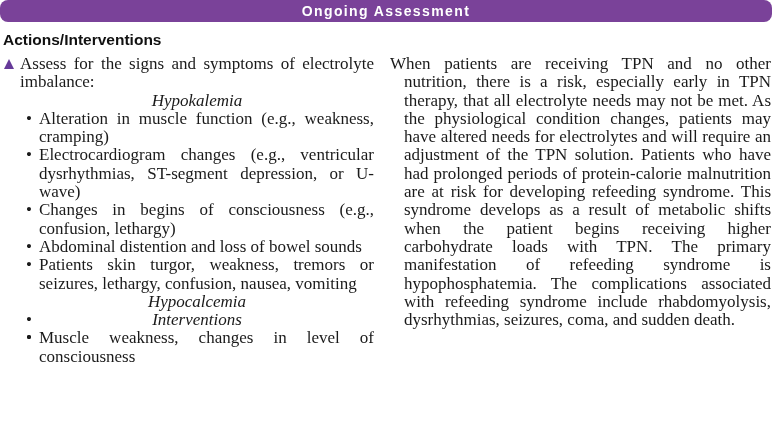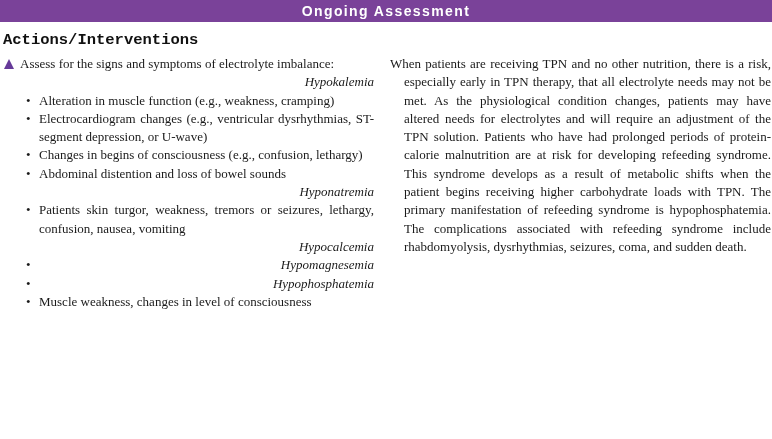--- a/index.html
+++ b/index.html
@@ -11,45 +11,46 @@
     overflow: hidden;
     font-family: "Liberation Serif", "DejaVu Serif", serif;
     color: #1a1a1a;
   }
   .titlebar {
     position: absolute;
     top: 0; left: 0;
     width: 772px; height: 22px;
     background: #7a4299;
     text-align: center;
+    border-radius: 8px;
   }
   .titlebar .title {
     display: inline-block;
     font-family: "Liberation Sans", sans-serif;
     font-weight: bold;
     font-size: 14px;
     line-height: 22px;
     letter-spacing: 1.4px;
     color: #ffffff;
   }
   .colhead {
     position: absolute;
     top: 31px;
-    font-family: Liberation Mono, monospace;
+    font-family: Liberation Sans, sans-serif;
     font-weight: bold;
     font-size: 15.5px;
     line-height: 18px;
     color: #111111;
   }
   .colhead.left  { left: 3px; }
   .colhead.right { left: 397px; }
   .col {
     position: absolute;
     top: 55px;
-    font-size: 13px;
+    font-size: 17px;
     line-height: 18.3px;
     text-align: justify;
     hyphens: auto;
     -webkit-hyphens: auto;
   }
   .col.left  { left: 3px;  width: 371px; }
   .col.right { left: 390px; width: 381px; }
   .action {
     position: relative;
     padding-left: 17px;
@@ -58,21 +59,21 @@
     position: absolute;
     left: 1px; top: 4px;
     width: 0; height: 0;
     border-left: 5.5px solid transparent;
     border-right: 5.5px solid transparent;
     border-bottom: 10px solid #663a99;
   }
   .sub {
     padding-left: 17px;
     font-style: italic;
-    text-align: right;
+    text-align: center;
   }
   .bullet {
     position: relative;
     padding-left: 36px;
   }
   .bullet .dot {
     position: absolute;
     left: 23px; top: 0;
     font-style: normal;
   }
@@ -114,40 +115,38 @@
     <div class="bullet">
       <span class="dot">•</span>
       <span>Changes in begins of consciousness (e.g., confusion, lethargy)</span>
     </div>
 
     <div class="bullet">
       <span class="dot">•</span>
       <span>Abdominal distention and loss of bowel sounds</span>
     </div>
 
-    <div class="sub">Hyponatremia</div>
 
     <div class="bullet">
       <span class="dot">•</span>
       <span>Patients skin turgor, weakness, tremors or seizures, lethargy, confusion, nausea, vomiting</span>
     </div>
 
     <div class="sub">Hypocalcemia</div>
 
     <div class="bullet">
       <span class="dot">•</span>
     </div>
 
-    <div class="sub">Hypomagnesemia</div>
+    <div class="sub">Interventions</div>
 
     <div class="bullet">
       <span class="dot">•</span>
     </div>
 
-    <div class="sub">Hypophosphatemia</div>
 
     <div class="bullet">
       <span class="dot">•</span>
       <span>Muscle weakness, changes in level of consciousness</span>
     </div>
 
   </div>
 
   <div class="col right">
     <div class="rpara">When patients are receiving TPN and no other nutrition, there is a risk, especially early in TPN therapy, that all electrolyte needs may not be met. As the physiological condition changes, patients may have altered needs for electrolytes and will require an adjustment of the TPN solution. Patients who have had prolonged periods of protein-calorie malnutrition are at risk for developing refeeding syndrome. This syndrome develops as a result of metabolic shifts when the patient begins receiving higher carbohydrate loads with TPN. The primary manifestation of refeeding syndrome is hypophosphatemia. The complications associated with refeeding syndrome include rhabdomyolysis, dysrhythmias, seizures, coma, and sudden death.</div>

